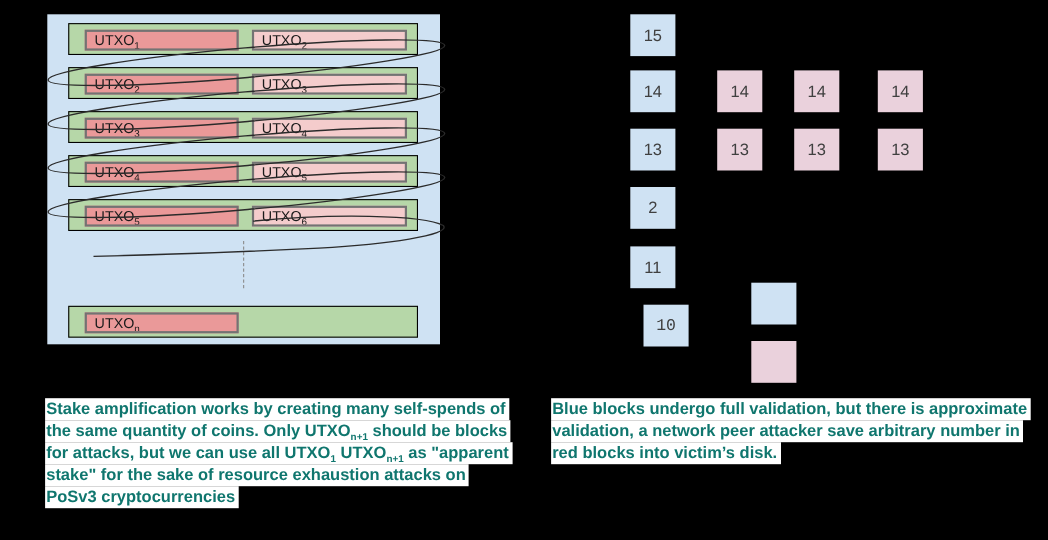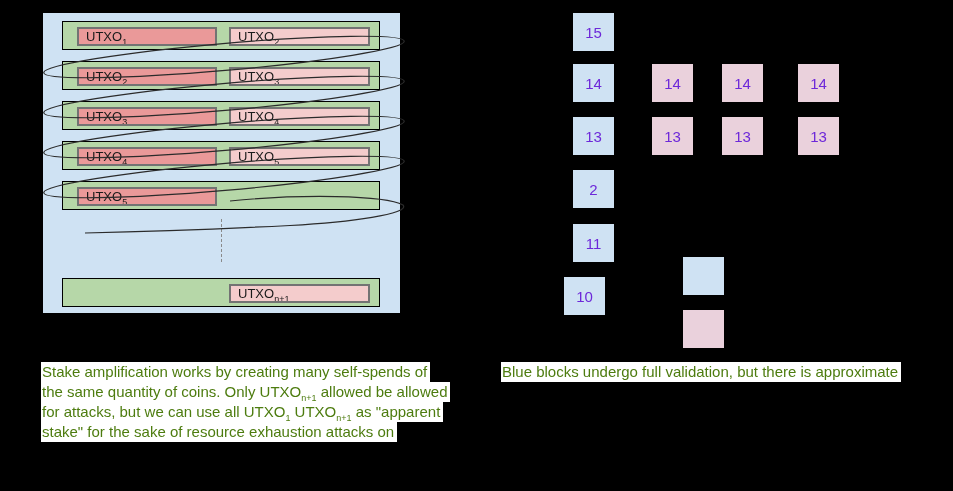--- a/index.html
+++ b/index.html
@@ -30,30 +30,30 @@
     border-left:1px dashed #8a8a8a;
   }
   .ellipse-overlay{
     position:absolute;left:0;top:0;width:953px;height:491px;
     pointer-events:none;z-index:5;
   }
   
   .block{
     position:absolute;width:41px;height:38px;
     display:flex;align-items:center;justify-content:center;
-    font-size:15px;color:#6d28d9;
+    font-size:15px;color:#404040;
   }
   .block.blue{background:var(--block_blue);}
   .block.red{background:var(--block_red);}
   
   .caption{position:absolute;}
   .cap-line{
-    display:table;background:#fff;color:#4d7c0f;
+    display:table;background:#fff;color:#0f766e;
     font-size:15px;line-height:20px;height:20px;
-    padding:0 3px 0 1px;white-space:nowrap;
+    padding:0 3px 0 1px;white-space:nowrap;font-weight:bold;
   }
   .cap-line sub{font-size:9px;line-height:0;}
 </style>
 </head>
 <body>
 
 <div class="left-diagram">
   <div id="utxo-rows">
       <div class="utxo-row" style="top: 8px;">
         <div class="utxo-box dark"><span>UTXO</span><sub>1</sub></div>
@@ -66,23 +66,24 @@
       <div class="utxo-row" style="top: 88px;">
         <div class="utxo-box dark"><span>UTXO</span><sub>3</sub></div>
         <div class="utxo-box light"><span>UTXO</span><sub>4</sub></div>
       </div>
       <div class="utxo-row" style="top: 128px;">
         <div class="utxo-box dark"><span>UTXO</span><sub>4</sub></div>
         <div class="utxo-box light"><span>UTXO</span><sub>5</sub></div>
       </div>
       <div class="utxo-row" style="top: 168px;">
         <div class="utxo-box dark"><span>UTXO</span><sub>5</sub></div>
+        <div class="utxo-box light"><span>UTXO</span><sub>6</sub></div>
       </div>
       <div class="utxo-row" style="top: 265px;">
-        <div class="utxo-box light"><span>UTXO</span><sub>n+1</sub></div>
+        <div class="utxo-box dark"><span>UTXO</span><sub>n</sub></div>
       </div>
     </div>
   <div class="dash-line"></div>
 </div>
 
 <svg class="ellipse-overlay" viewBox="0 0 953 491">
   <g fill="none" stroke="#2b2b2b" stroke-width="1.2">
     <ellipse cx="224" cy="57" rx="181" ry="13.5" transform="rotate(-5 224 57)"></ellipse>
     <ellipse cx="224" cy="97" rx="181" ry="13.5" transform="rotate(-5 224 97)"></ellipse>
     <ellipse cx="224" cy="137" rx="181" ry="13.5" transform="rotate(-5 224 137)"></ellipse>
@@ -90,48 +91,57 @@
     <path d="M 230 201 C 300 194, 385 195, 403 205 C 411 214, 350 222, 290 225.5 C 210 229.5, 130 232, 85 233"></path>
   </g>
 </svg>
 
 <div id="right-diagram">
     <div class="block blue" style="left: 573px; top: 13px;">15</div>
     <div class="block blue" style="left: 573px; top: 64px;">14</div>
     <div class="block blue" style="left: 573px; top: 117px;">13</div>
     <div class="block blue" style="left: 573px; top: 170px;">2</div>
     <div class="block blue" style="left: 573px; top: 224px;">11</div>
-    <div class="block blue" style="left: 564px; top: 277px;">10</div>
+    <div class="block blue" style="left: 585px; top: 277px; font-family: Liberation Mono, monospace;">10</div>
     <div class="block red" style="left: 652px; top: 64px;">14</div>
     <div class="block red" style="left: 722px; top: 64px;">14</div>
     <div class="block red" style="left: 798px; top: 64px;">14</div>
     <div class="block red" style="left: 652px; top: 117px;">13</div>
     <div class="block red" style="left: 722px; top: 117px;">13</div>
     <div class="block red" style="left: 798px; top: 117px;">13</div>
     <div class="block blue" style="left: 683px; top: 257px;"></div>
     <div class="block red" style="left: 683px; top: 310px;"></div>
   </div>
 
 <div class="caption" id="caption-left" style="left:41px;top:362px;">
     <div class="cap-line">
       <span>Stake amplification works by creating many self-spends of</span>
     </div>
     <div class="cap-line">
       <span>the same quantity of coins. Only UTXO</span>
       <sub>n+1</sub>
-      <span> allowed be allowed</span>
+      <span> should be blocks</span>
     </div>
     <div class="cap-line">
       <span>for attacks, but we can use all UTXO</span>
       <sub>1</sub>
       <span> UTXO</span>
       <sub>n+1</sub>
       <span> as "apparent</span>
     </div>
     <div class="cap-line">
       <span>stake" for the sake of resource exhaustion attacks on</span>
     </div>
+    <div class="cap-line">
+      <span>PoSv3 cryptocurrencies</span>
+    </div>
   </div>
 <div class="caption" id="caption-right" style="left:501px;top:362px;">
     <div class="cap-line">
       <span>Blue blocks undergo full validation, but there is approximate</span>
     </div>
+    <div class="cap-line">
+      <span>validation, a network peer attacker save arbitrary number in</span>
+    </div>
+    <div class="cap-line">
+      <span>red blocks into victim’s disk.</span>
+    </div>
   </div>
 
 </body></html>

